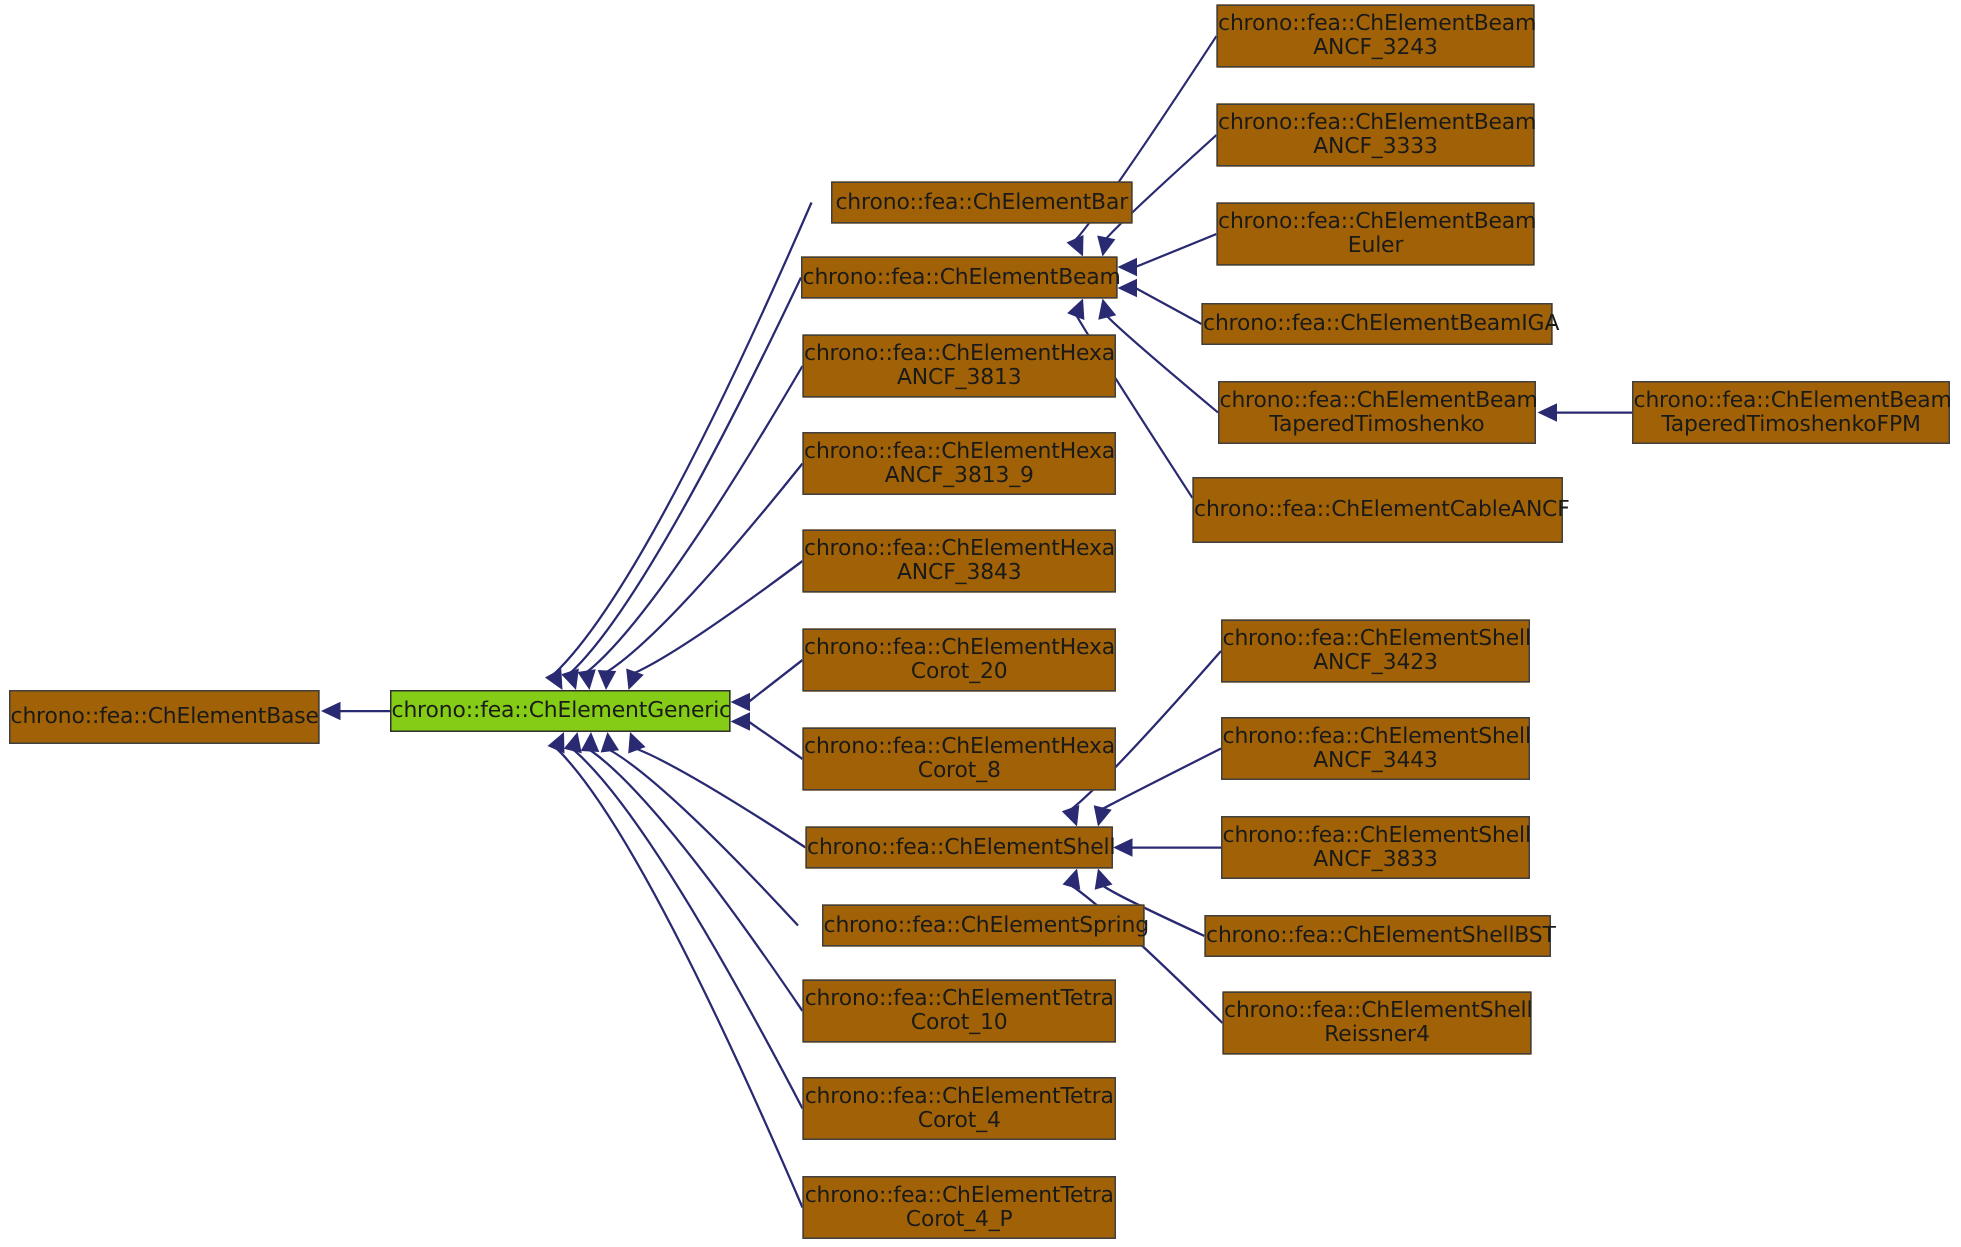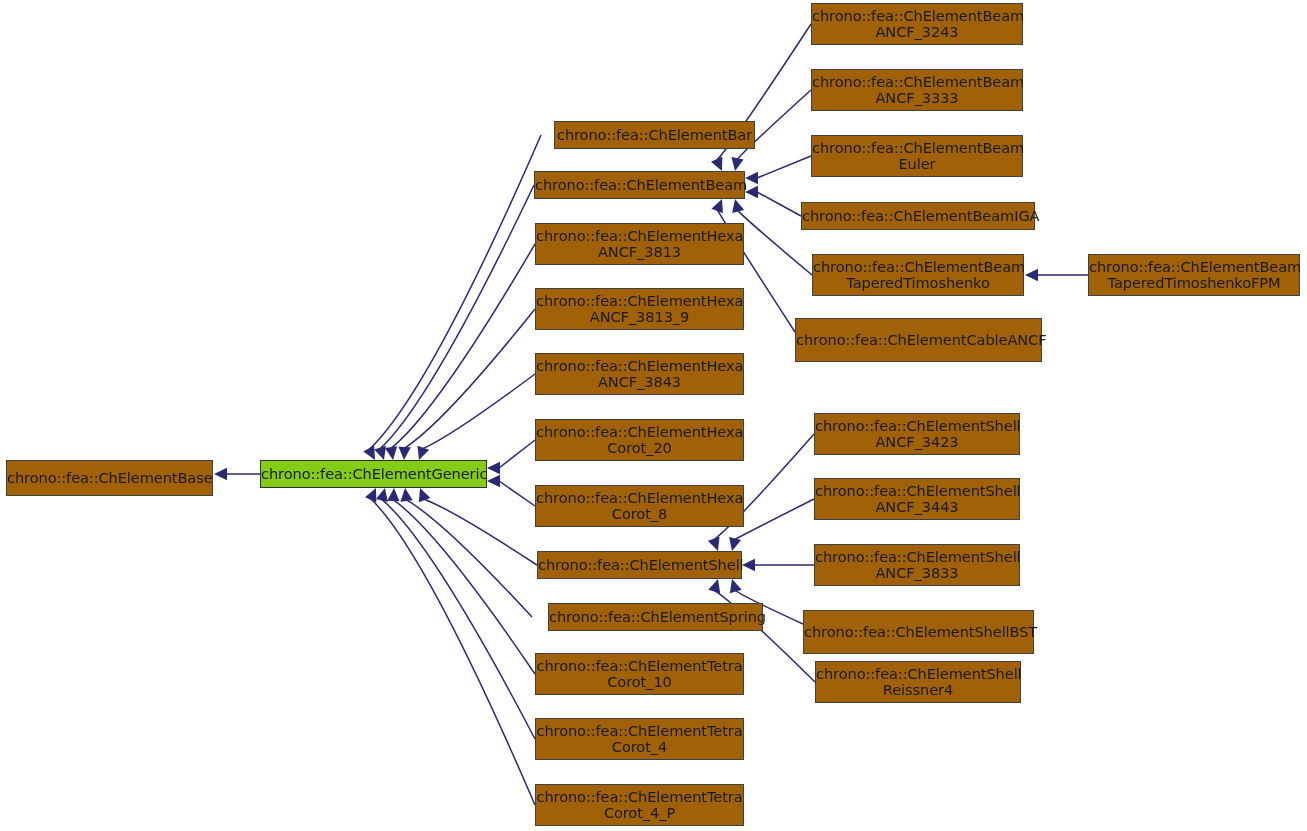--- a/index.html
+++ b/index.html
@@ -143,17 +143,17 @@
 TaperedTimoshenko</span></div>
       <div class="node-box" style="left: 795px; top: 318px; width: 247px; height: 44px;"><span class="node-label">chrono::fea::ChElementCableANCF</span></div>
       <div class="node-box" style="left: 1088px; top: 254px; width: 212px; height: 42px;"><span class="node-label">chrono::fea::ChElementBeam
 TaperedTimoshenkoFPM</span></div>
       <div class="node-box" style="left: 814px; top: 413px; width: 206px; height: 42px;"><span class="node-label">chrono::fea::ChElementShell
 ANCF_3423</span></div>
       <div class="node-box" style="left: 814px; top: 478px; width: 206px; height: 42px;"><span class="node-label">chrono::fea::ChElementShell
 ANCF_3443</span></div>
       <div class="node-box" style="left: 814px; top: 544px; width: 206px; height: 42px;"><span class="node-label">chrono::fea::ChElementShell
 ANCF_3833</span></div>
-      <div class="node-box" style="left: 803px; top: 610px; width: 231px; height: 44px;"><span class="node-label">chrono::fea::ChElementShellBST</span></div>
+      <div class="node-box" style="left: 803px; top: 610px; width: 231px; height: 28px;"><span class="node-label">chrono::fea::ChElementShellBST</span></div>
       <div class="node-box" style="left: 815px; top: 661px; width: 206px; height: 42px;"><span class="node-label">chrono::fea::ChElementShell
 Reissner4</span></div>
     </div>
 </div>
 
 </body></html>

